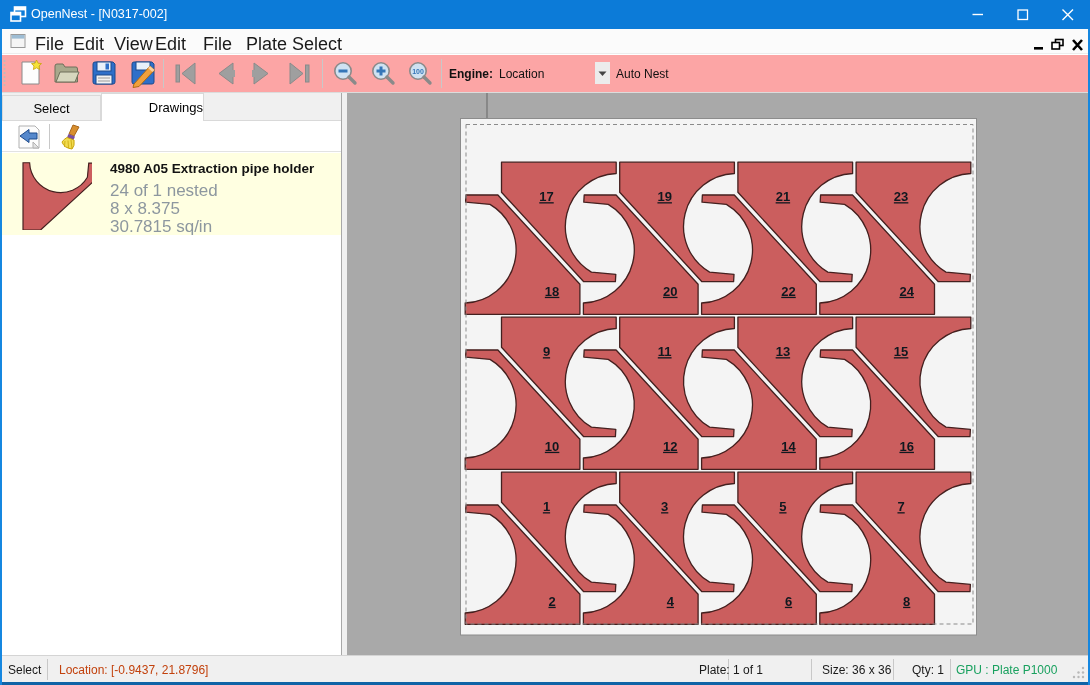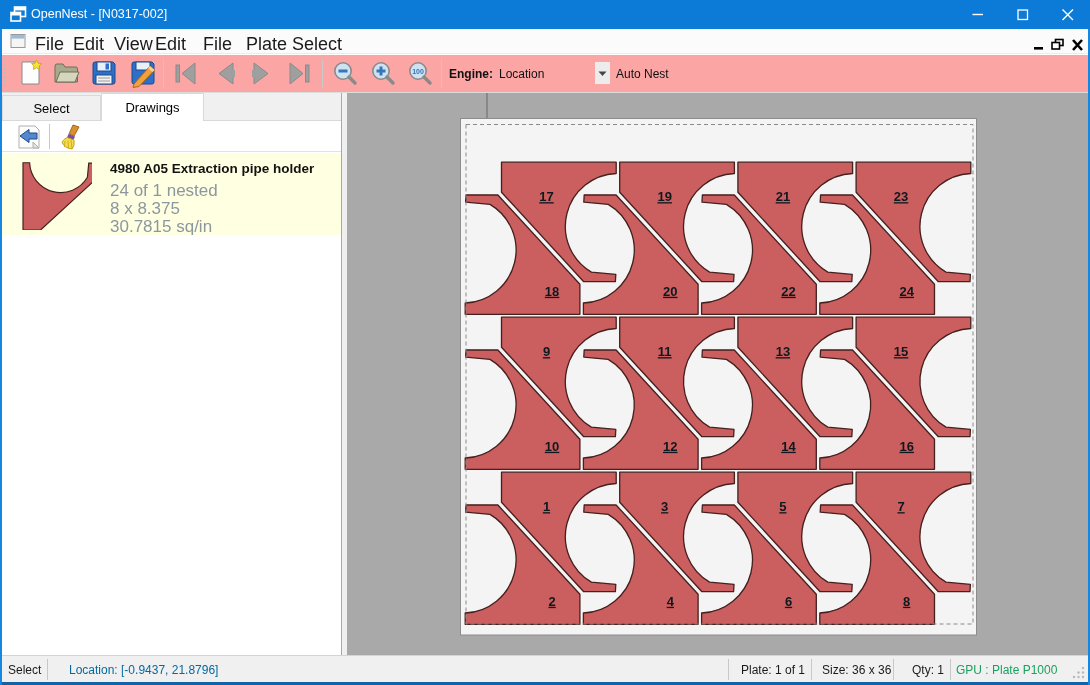--- a/index.html
+++ b/index.html
@@ -14,21 +14,21 @@
   
   #menubar { left:0; top:29px; width:1090px; height:25px; background:#fbfbfb; border-bottom:1px solid #ececec; font-size:18px; color:#1a1a1a;}
   #menubar span.mi { position:absolute; top:5px; }
   
   #toolbar { left:0; top:55px; width:1090px; height:38px; background:#fca5a5; border-bottom:1px solid #dcdcdc; }
   .tsep { position:absolute; top:4px; height:29px; width:1px; background:#c8c8c8; }
   
   #panel { left:0; top:93px; width:347px; height:562px; background:#fff; }
   #tabstrip { left:0; top:0; width:341px; height:28px; background:#f0f0f0; border-bottom:1px solid #d9d9d9;}
   #tab1 { left:2px; top:2px; width:99px; height:25px; background:#f0f0f0; border:1px solid #d9d9d9; border-bottom:none; font-size:13px; text-align:center; padding-top:5px;}
-  #tab2 { left:101px; top:0px; width:103px; height:28px; background:#fff; border:1px solid #d9d9d9; border-bottom:none; font-size:13px; text-align:center; padding-top:6px; z-index:3;}
+  #tab2 { left:101px; top:0px; width:103px; height:28px; background:#fff; border:1px solid #d9d9d9; border-bottom:none; font-size:13px; text-align:right; padding-top:6px; z-index:3;}
   #ptool { left:0; top:28px; width:341px; height:31px; background:#fff; border-bottom:1px solid #e2e2e2;}
   #item { left:0; top:60px; width:402px; height:82px; background:#ffffe1; }
   #item .t1 { position:absolute; left:110px; top:8px; font-size:13.5px; font-weight:bold; color:#131313;}
   #item .t2 { position:absolute; left:110px; font-size:17px; color:#8d979f;}
   #pborder { left:341px; top:0px; width:1px; height:562px; background:#a8a8a8; }
   #pstrip { left:342px; top:0px; width:5px; height:562px; background:#f0f0f0; }
   
   #statusbar { left:0; top:655px; width:1090px; height:27px; background:#f0f0f0; border-top:1px solid #d4d4d4; font-size:12px; color:#1a1a1a;text-align:center;}
   #statusbar span { position:absolute; top:7px; }
   .ssep { position:absolute; top:3px; height:21px; width:1px; background:#c8c8c8; }
@@ -261,23 +261,23 @@
 <text x="782.9" y="511.2">5</text>
 <text x="788.5" y="605.8">6</text>
 <text x="901.1" y="511.2">7</text>
 <text x="906.7" y="605.8">8</text>
 </g>
 </svg>
 
 <div id="statusbar" class="abs">
   <span style="left:8px">Select</span>
   <div class="ssep" style="left:47px"></div>
-  <span style="left:69px;color:#0369a1">Location: [-0.9437, 21.8796]</span>
+  <span style="left:59px;color:#c2410c">Location: [-0.9437, 21.8796]</span>
   <div class="ssep" style="left:728px"></div>
-  <span style="left:741px">Plate: 1 of 1</span>
+  <span style="left:699px">Plate: 1 of 1</span>
   <div class="ssep" style="left:811px"></div>
   <span style="left:822px">Size: 36 x 36</span>
   <div class="ssep" style="left:893px"></div>
   <span style="left:912px">Qty: 1</span>
   <div class="ssep" style="left:950px"></div>
   <span style="left:956px;color:#19a15f">GPU : Plate P1000</span>
   <svg class="abs" style="left:1070px;top:10px" width="16" height="14" viewBox="0 0 16 14">
     <g fill="#b8b8b8">
         <circle cx="13" cy="11" r="1.2"></circle>
         <circle cx="13" cy="6.5" r="1.2"></circle>

